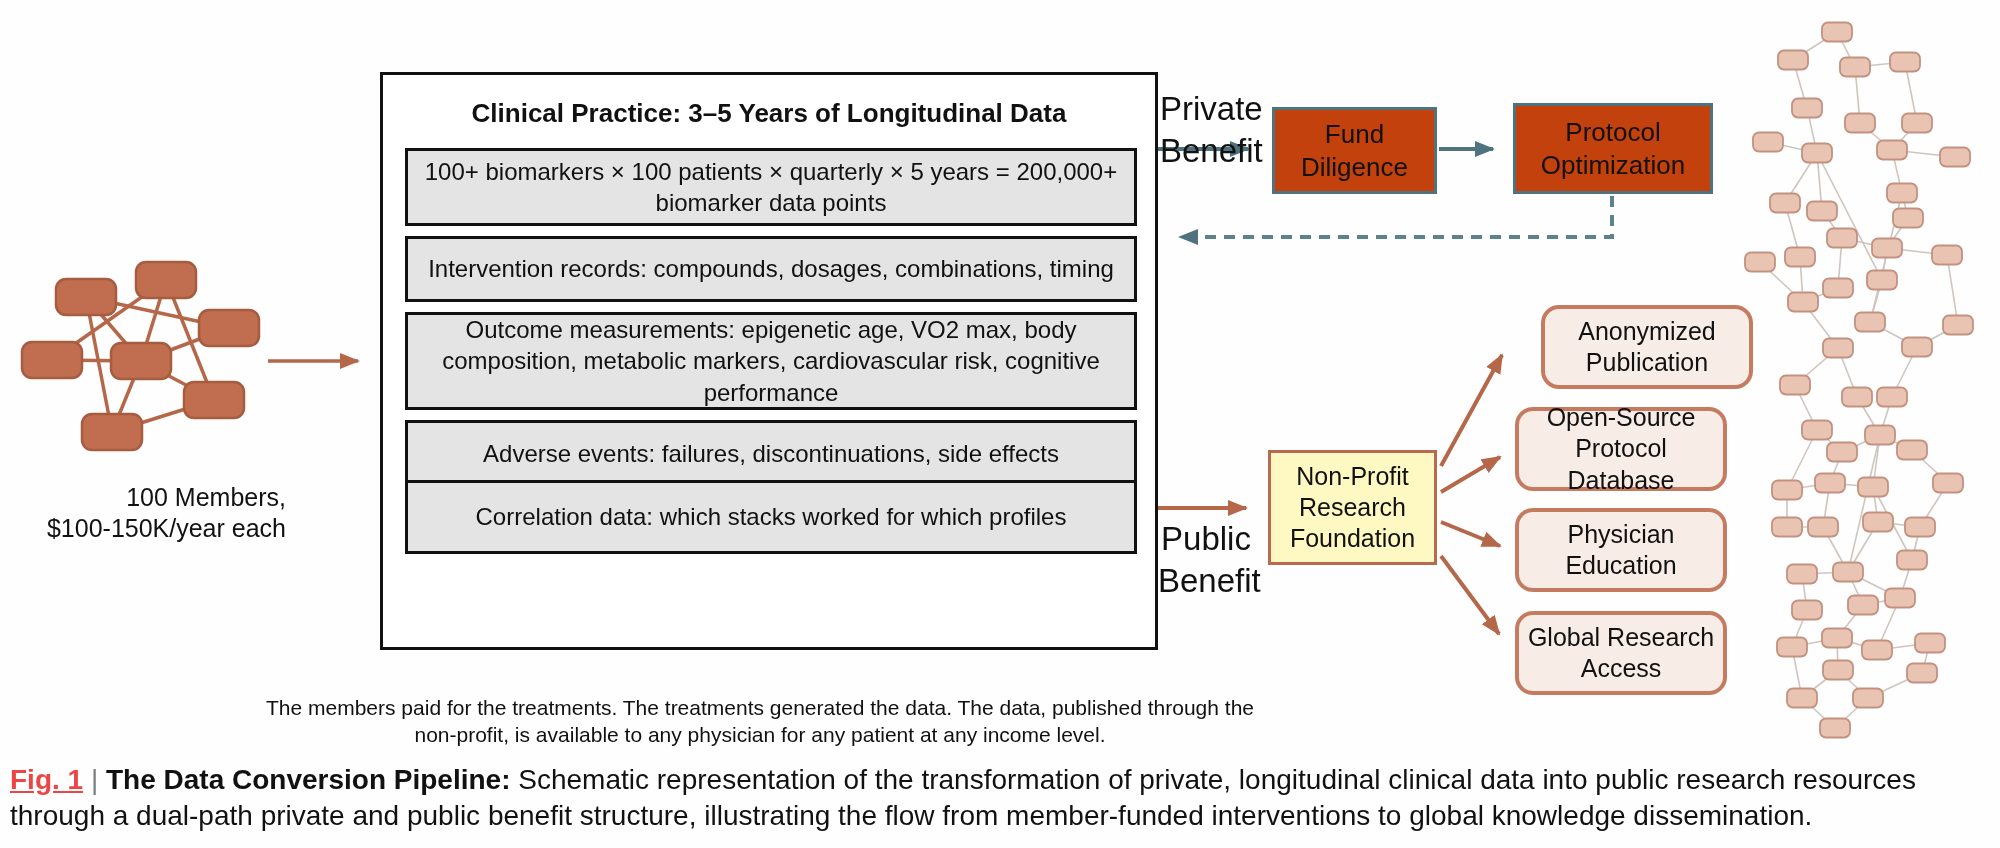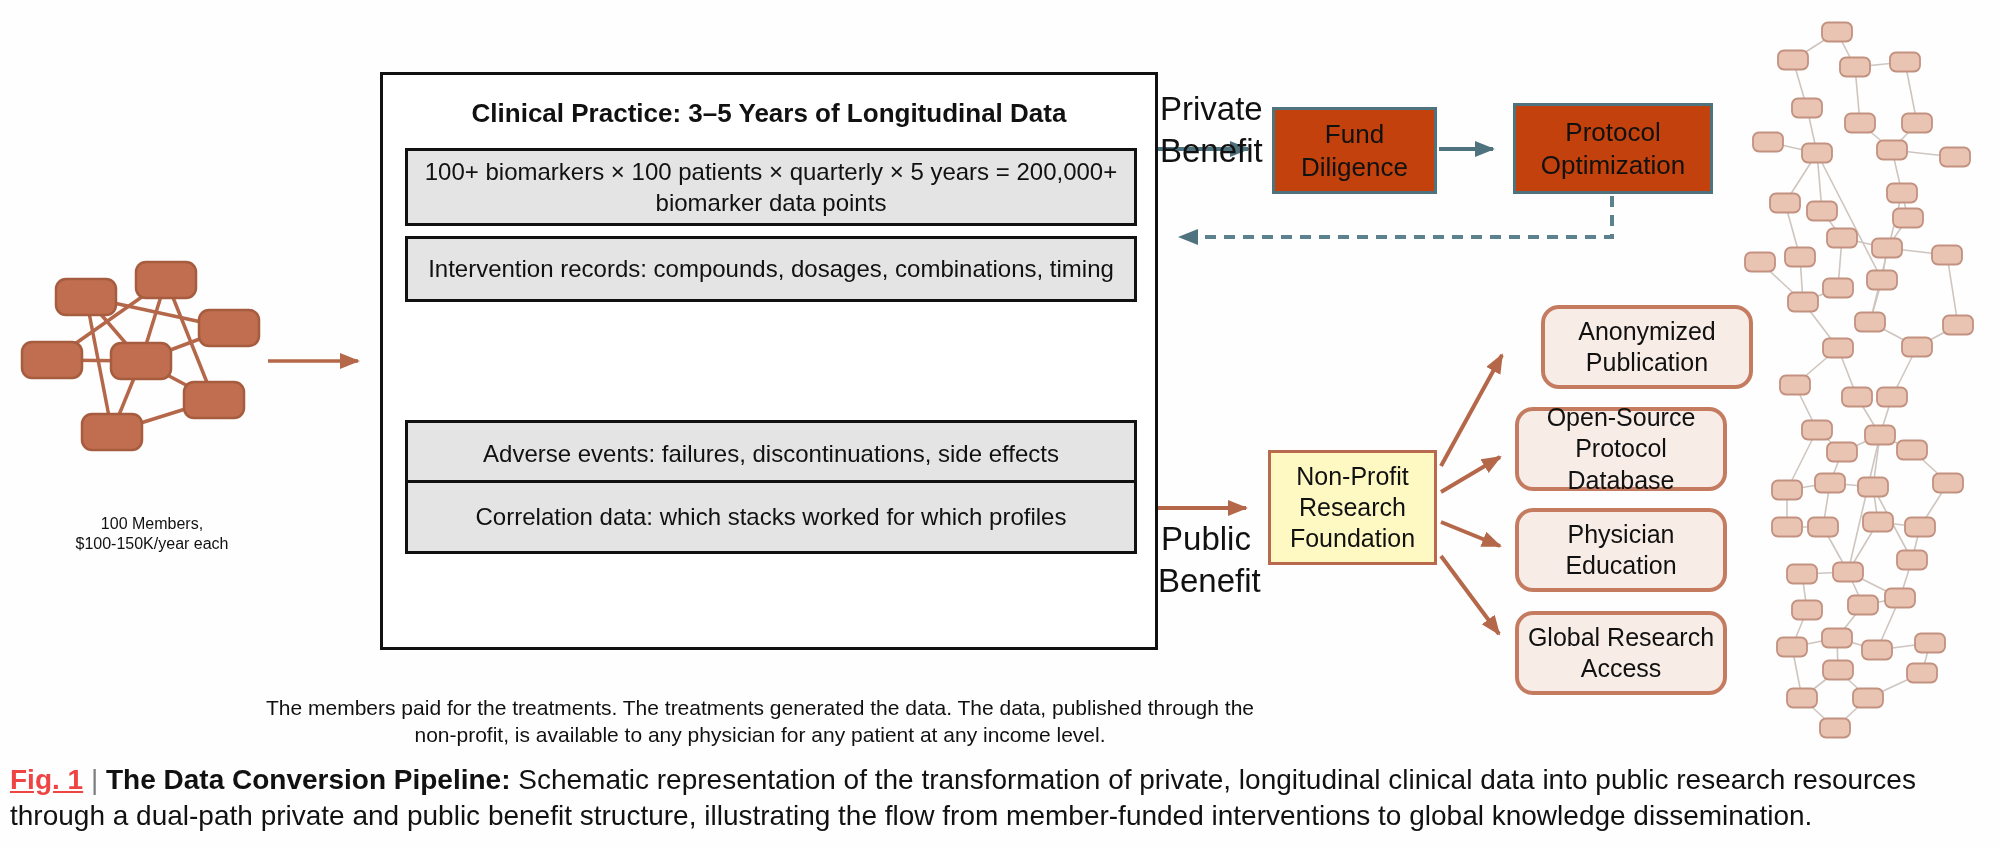--- a/index.html
+++ b/index.html
@@ -19,21 +19,21 @@
   .main-box{left:380px;top:72px;width:778px;height:578px;border:3px solid #111;background:#fff;}
   .main-title{left:380px;top:98px;width:778px;font-size:26px;font-weight:bold;text-align:center;}
   .gray-box{left:405px;width:732px;border:3px solid #111;background:#e4e4e4;
             font-size:24px;line-height:1.3;padding:0 6px;}
   .teal-box{border:3.5px solid #4e737f;background:#c2410c;font-size:26px;line-height:1.25;}
   .path-label{width:96px;font-size:33px;line-height:1.28;text-align:center;font-weight:500;}
   .npf-box{left:1268px;top:450px;width:169px;height:115px;border:3.5px solid #b96a4e;
            background:#fef9c3;font-size:25px;line-height:1.25;}
   .out-box{left:1515px;width:212px;height:84px;border:4px solid #c47b60;border-radius:18px;
            background:#f8ece7;font-size:25px;line-height:1.26;}
-  .cluster-label{left:18px;top:482px;width:268px;font-size:16px;line-height:1.22;text-align:center;margin-top:32px;}
+  .cluster-label{left:18px;top:482px;width:268px;font-size:25px;line-height:1.22;text-align:right;}
   .note{left:260px;top:694px;width:1000px;font-size:21px;line-height:1.3;text-align:center;}
   .fig-caption{left:10px;top:762px;width:1982px;font-size:28px;line-height:1.3;text-align:left;}
   .fig-label{color:#ef4444;font-weight:bold;text-decoration:underline;}
   .fig-sep{color:#7d7f82;}
   .fig-title{font-weight:bold;}
 </style>
 </head>
 <body>
 
 <div class="canvas">
@@ -222,20 +222,21 @@
   <div class="abs cluster-label">
     <span style="display:block">100 Members,</span>
     <span style="display:block">$100-150K/year each</span>
   </div>
 
   <div class="abs main-box"></div>
   <div class="abs main-title">Clinical Practice: 3–5 Years of Longitudinal Data</div>
 
   <div class="abs gray-box center" style="top:148px;height:78px;">100+ biomarkers × 100 patients × quarterly × 5 years = 200,000+ biomarker data points</div>
   <div class="abs gray-box center" style="top:236px;height:66px;">Intervention records: compounds, dosages, combinations, timing</div>
+  <div class="abs gray-box center" style="top:312px;height:98px;">Outcome measurements: epigenetic age, VO2 max, body composition, metabolic markers, cardiovascular risk, cognitive performance</div>
   <div class="abs gray-box center" style="top:420px;height:67px;">Adverse events: failures, discontinuations, side effects</div>
   <div class="abs gray-box center" style="top:480px;height:74px;">Correlation data: which stacks worked for which profiles</div>
 
   <div class="abs path-label" style="left:1160px;top:88px;">
     <span style="display:block">Private</span>
     <span style="display:block">Benefit</span>
   </div>
   <div class="abs teal-box center" style="left:1272px;top:107px;width:165px;height:87px;">Fund Diligence</div>
   <div class="abs teal-box center" style="left:1513px;top:103px;width:200px;height:91px;">Protocol Optimization</div>
 

